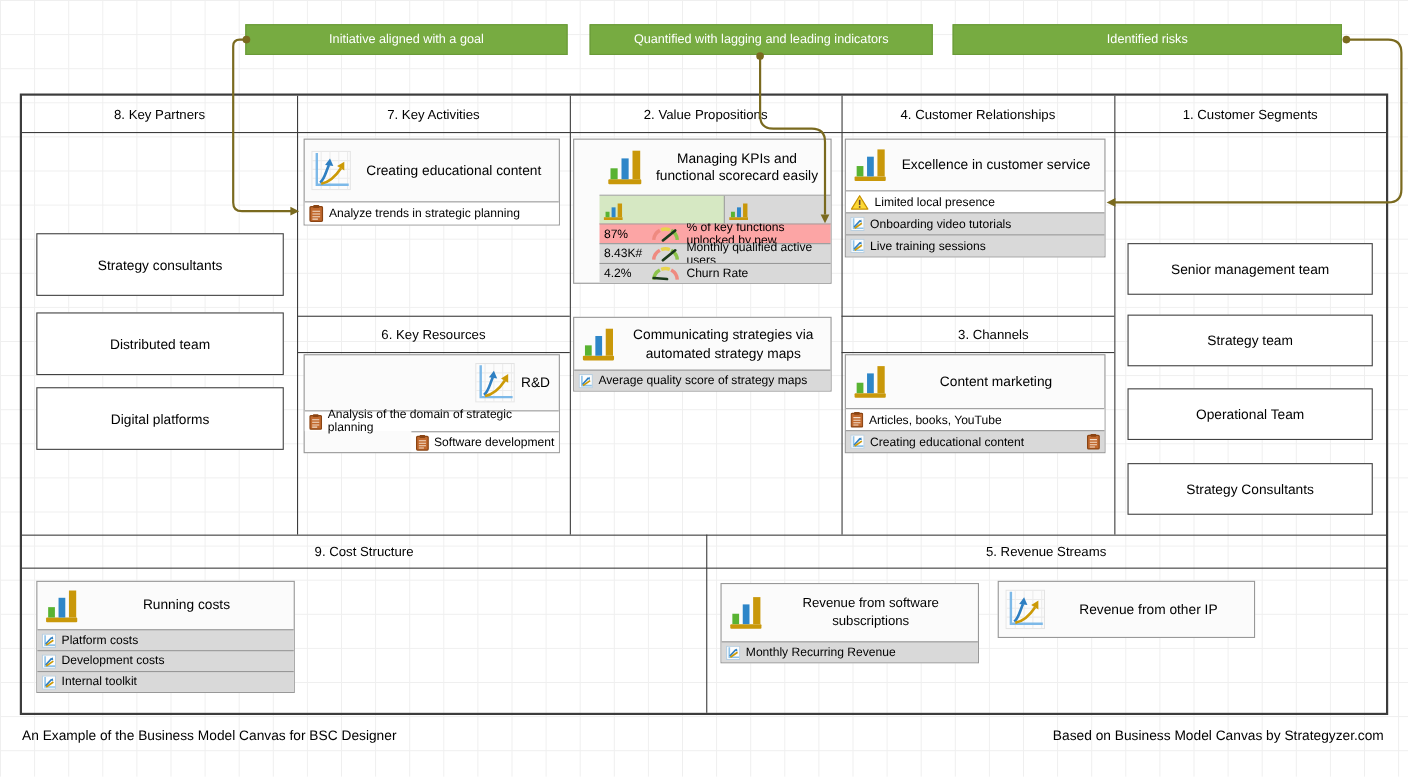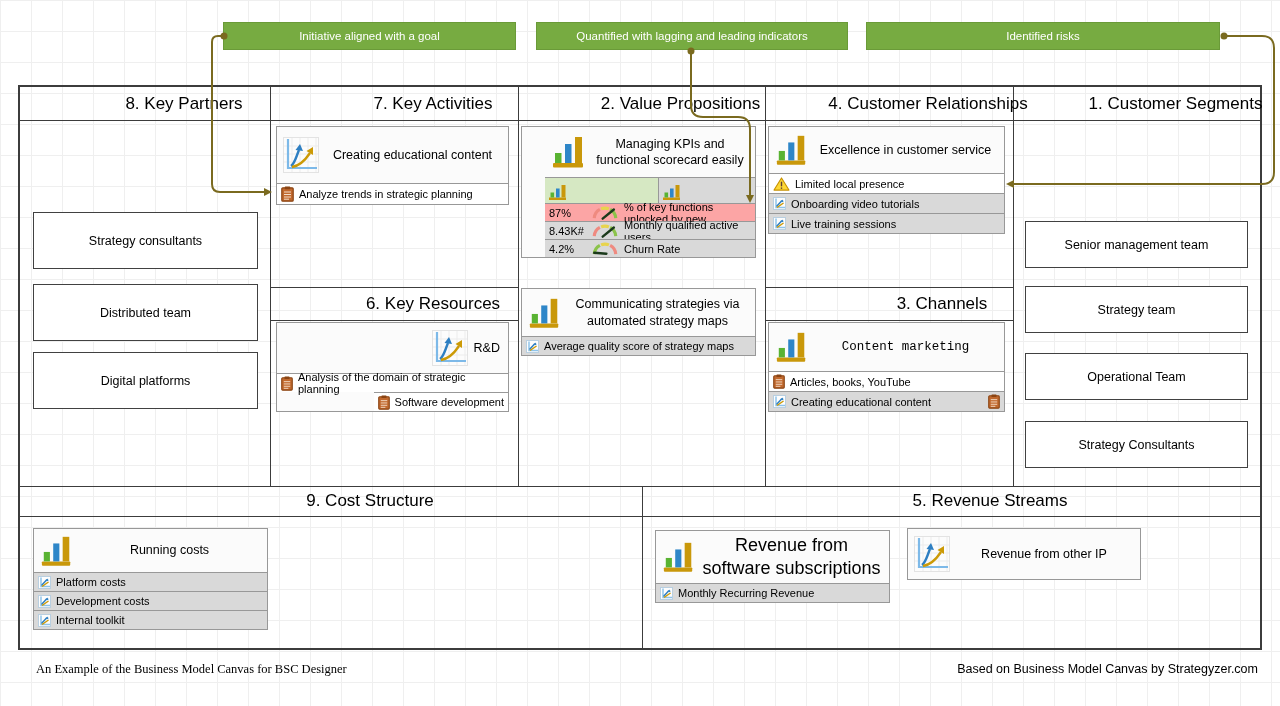--- a/index.html
+++ b/index.html
@@ -17,21 +17,21 @@
     position:absolute;top:22px;height:28px;background:#77ab41;border:1px solid #6a9a38;
     color:#fff;font-size:11.5px;display:flex;align-items:center;justify-content:center;
     box-sizing:border-box;
   }
   
   .bmc{position:absolute;left:18px;top:85px;width:1244px;height:565px;
     border:2px solid #3c3c3c;box-sizing:border-box;}
   .vline{position:absolute;width:0;border-left:1.5px solid #3c3c3c;}
   .hline{position:absolute;height:0;border-top:1.5px solid #3c3c3c;}
   .hdr{position:absolute;display:flex;align-items:center;justify-content:center;
-    font-size:17px;box-sizing:border-box;margin-left:39px;}
+    font-size:12px;box-sizing:border-box;}
   
   .card{position:absolute;border:1px solid #989898;background:#fbfbfb;box-sizing:border-box;
     display:flex;flex-direction:column;}
   .ct{display:flex;align-items:center;box-sizing:border-box;}
   .ct .icwrap{margin:4px 6px 4px 6px;flex:0 0 auto;display:flex;}
   .ct .t{flex:1;text-align:center;font-size:12.5px;line-height:1.3;padding-right:8px;}
   .row{border-top:1px solid #989898;display:flex;align-items:center;gap:5px;
     font-size:11px;padding:0 4px;box-sizing:border-box;background:#fff;}
   .row.gray{background:#d9d9d9;}
   .row.green{background:#fca5a5;}
@@ -301,21 +301,21 @@
     <span style="display:flex;">
         <svg class="icon" width="13" height="13">
           <use href="#tiny13"></use>
         </svg>
       </span>
     <span>Live training sessions</span>
   </div>
 </div>
 
 <div class="card" style="left:768px;top:322px;width:237px;">
-  <div class="ct" style="height:48px;font-family:Liberation Mono, monospace;">
+  <div class="ct" style="height:48px;">
     <span class="icwrap">
         <svg class="icon" width="34" height="34">
           <use href="#bar36"></use>
         </svg>
       </span>
     <span class="t">Content marketing</span>
   </div>
   <div class="row" style="height:20px;">
     <span style="display:flex;">
         <svg class="icon" width="12" height="15">
@@ -388,21 +388,21 @@
   </div>
 </div>
 
 <div class="card" style="left:655px;top:530px;width:235px;">
   <div class="ct" style="height:52px;">
     <span class="icwrap">
         <svg class="icon" width="34" height="34">
           <use href="#bar36"></use>
         </svg>
       </span>
-    <span class="t" style="font-size:18px;">Revenue from software subscriptions</span>
+    <span class="t" style="font-size:12px;">Revenue from software subscriptions</span>
   </div>
   <div class="row gray" style="height:19px;">
     <span style="display:flex;">
         <svg class="icon" width="13" height="13">
           <use href="#tiny13"></use>
         </svg>
       </span>
     <span>Monthly Recurring Revenue</span>
   </div>
 </div>
@@ -426,14 +426,14 @@
   <g fill="#7a6a1f" stroke="none">
     <circle cx="224" cy="36" r="3.5"></circle>
     <circle cx="691" cy="51" r="3.5"></circle>
     <circle cx="1224" cy="36" r="3.5"></circle>
     <polygon points="272,192 264,188 264,196"></polygon>
     <polygon points="750,203 746,195 754,195"></polygon>
     <polygon points="1006,184 1014,180 1014,188"></polygon>
   </g>
 </svg>
 
-<div class="footer" style="left:36px;font-family:Liberation Serif, serif;">An Example of the Business Model Canvas for BSC Designer</div>
+<div class="footer" style="left:20px;">An Example of the Business Model Canvas for BSC Designer</div>
 <div class="footer" style="right:22px;">Based on Business Model Canvas by Strategyzer.com</div>
 
 </body></html>

